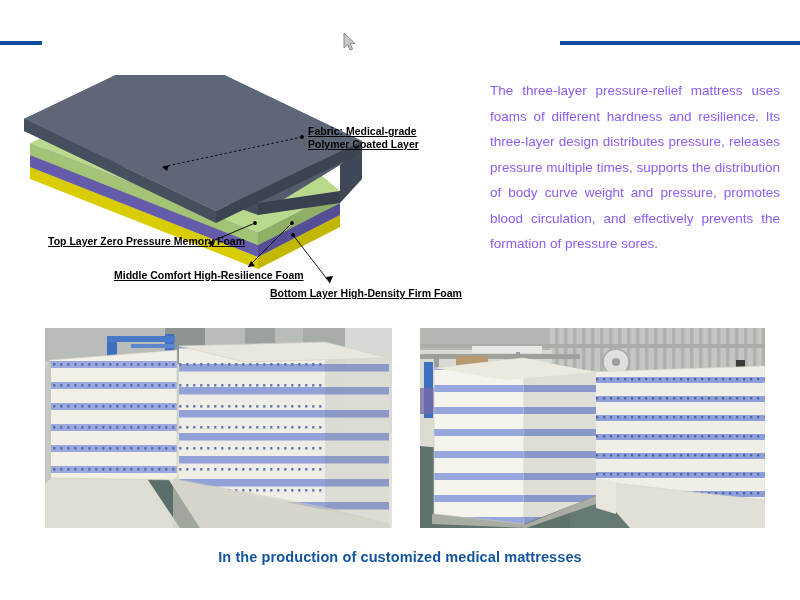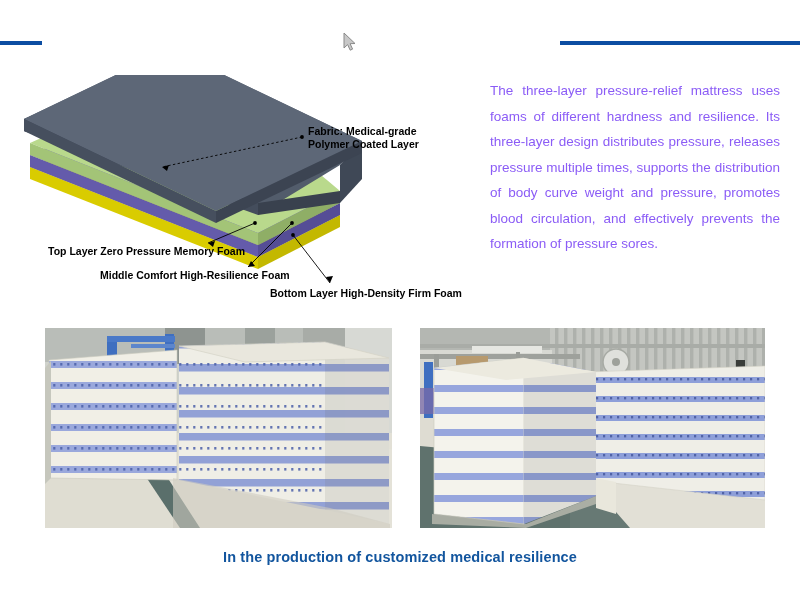--- a/index.html
+++ b/index.html
@@ -72,24 +72,25 @@
   }
   #diagram svg { display: block; }
 
   .diag-label {
     position: absolute;
     font-size: 10.5px;
     font-weight: bold;
     line-height: 13px;
     color: #000;
     white-space: nowrap;
+    text-decoration: underline;
   }
   #label-fabric   { left: 298px; top: 50px; font-weight: bold; }
-  #label-top      { left: 38px;  top: 170px; text-align: center; }
-  #label-middle   { left: 84px;  top: 194px; padding-left: 6px; }
+  #label-top      { left: 38px;  top: 160px; text-align: center; }
+  #label-middle   { left: 98px;  top: 194px; padding-left: 6px; }
   #label-bottom   { left: 260px; top: 212px; }
 
   
   #description {
     position: absolute;
     left: 490px;
     top: 78px;
     width: 290px;
     font-size: 13.5px;
     line-height: 25.5px;
@@ -333,13 +334,13 @@
 
       <polygon points="14,40 104,30 176,44 86,52" fill="#eceadf"></polygon>
 
       <polygon points="12,186 106,196 176,168 176,176 106,200 12,196" fill="#c8c5b9" opacity="0.7"></polygon>
 
       <polygon points="176,150 196,154 196,186 176,180" fill="#e9e7dc"></polygon>
     </g>
   </svg>
 </div>
 
-<div id="caption">In the production of customized medical resilience</div>
+<div id="caption">In the production of customized medical mattresses</div>
 
 </body></html>

